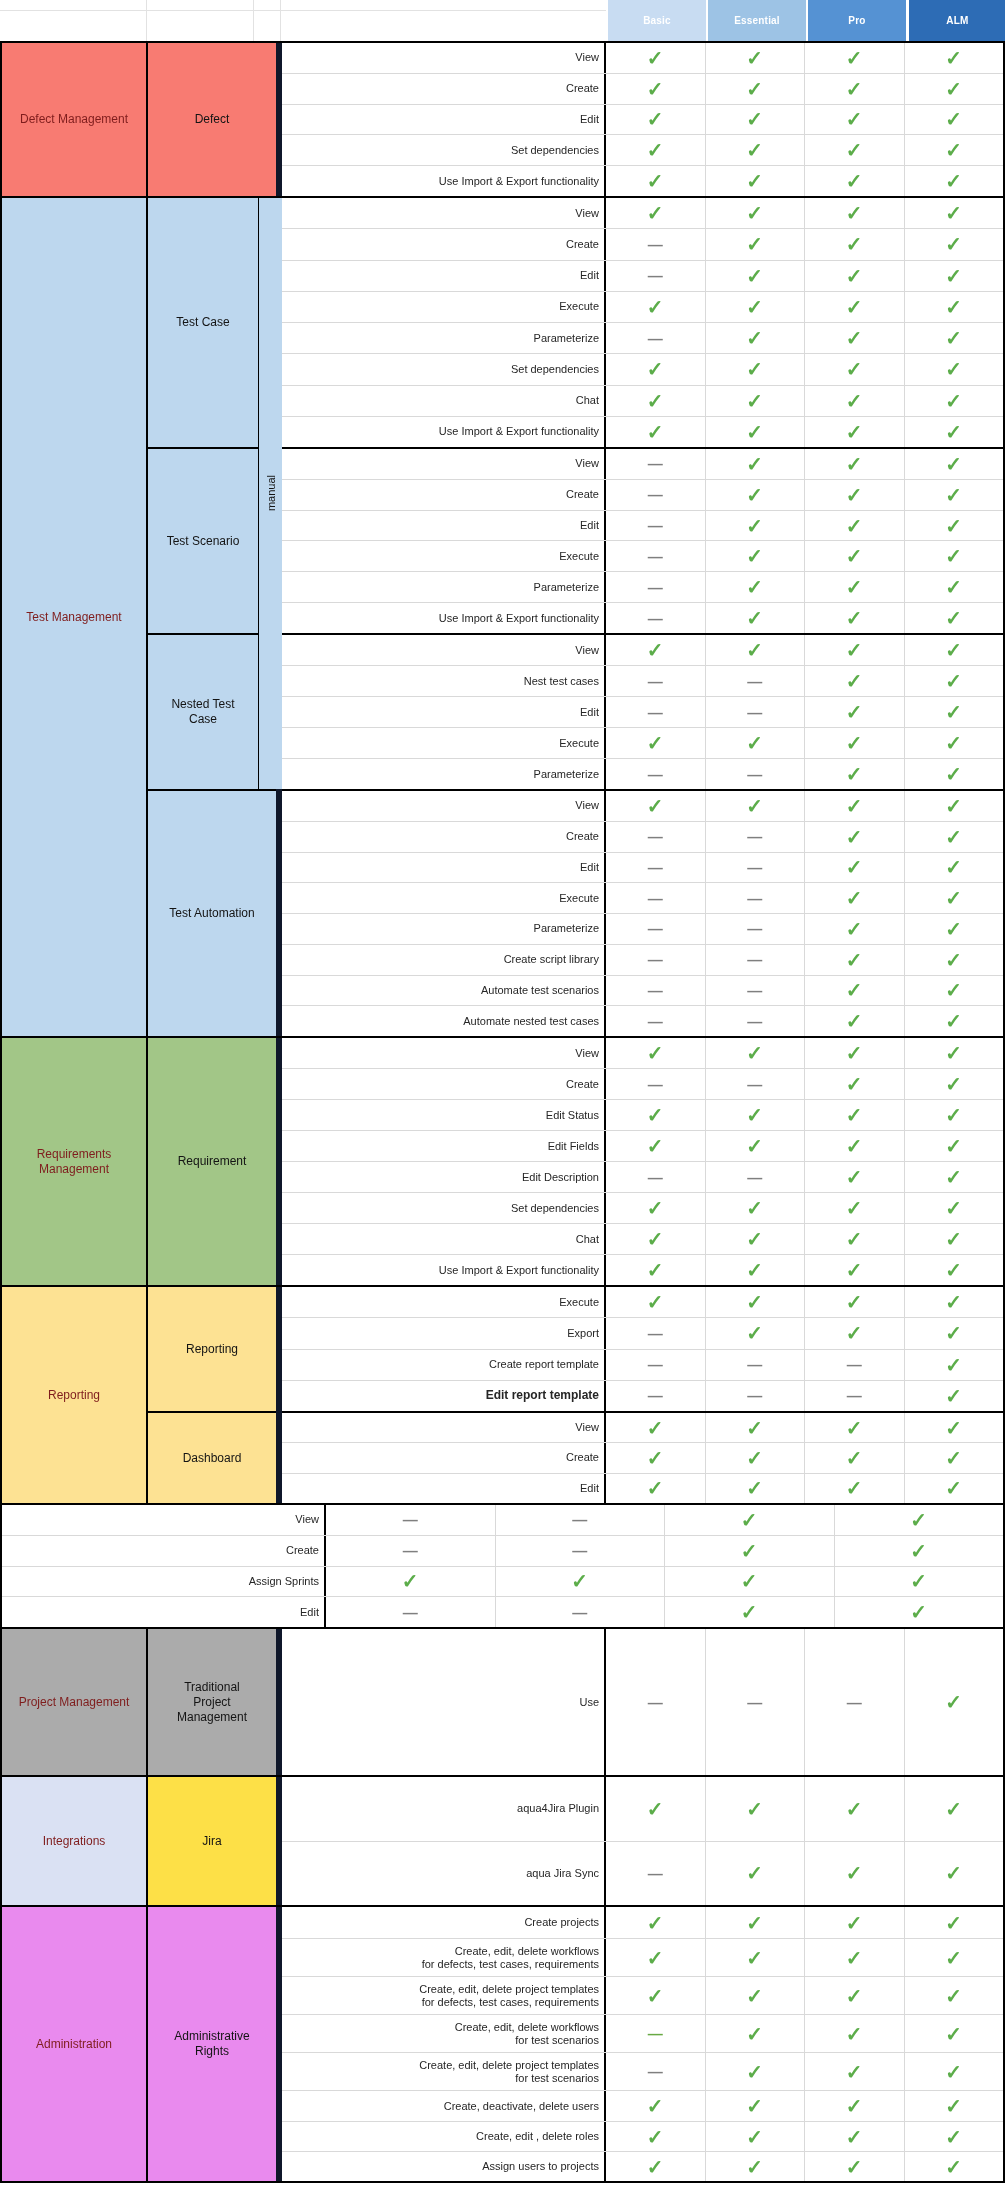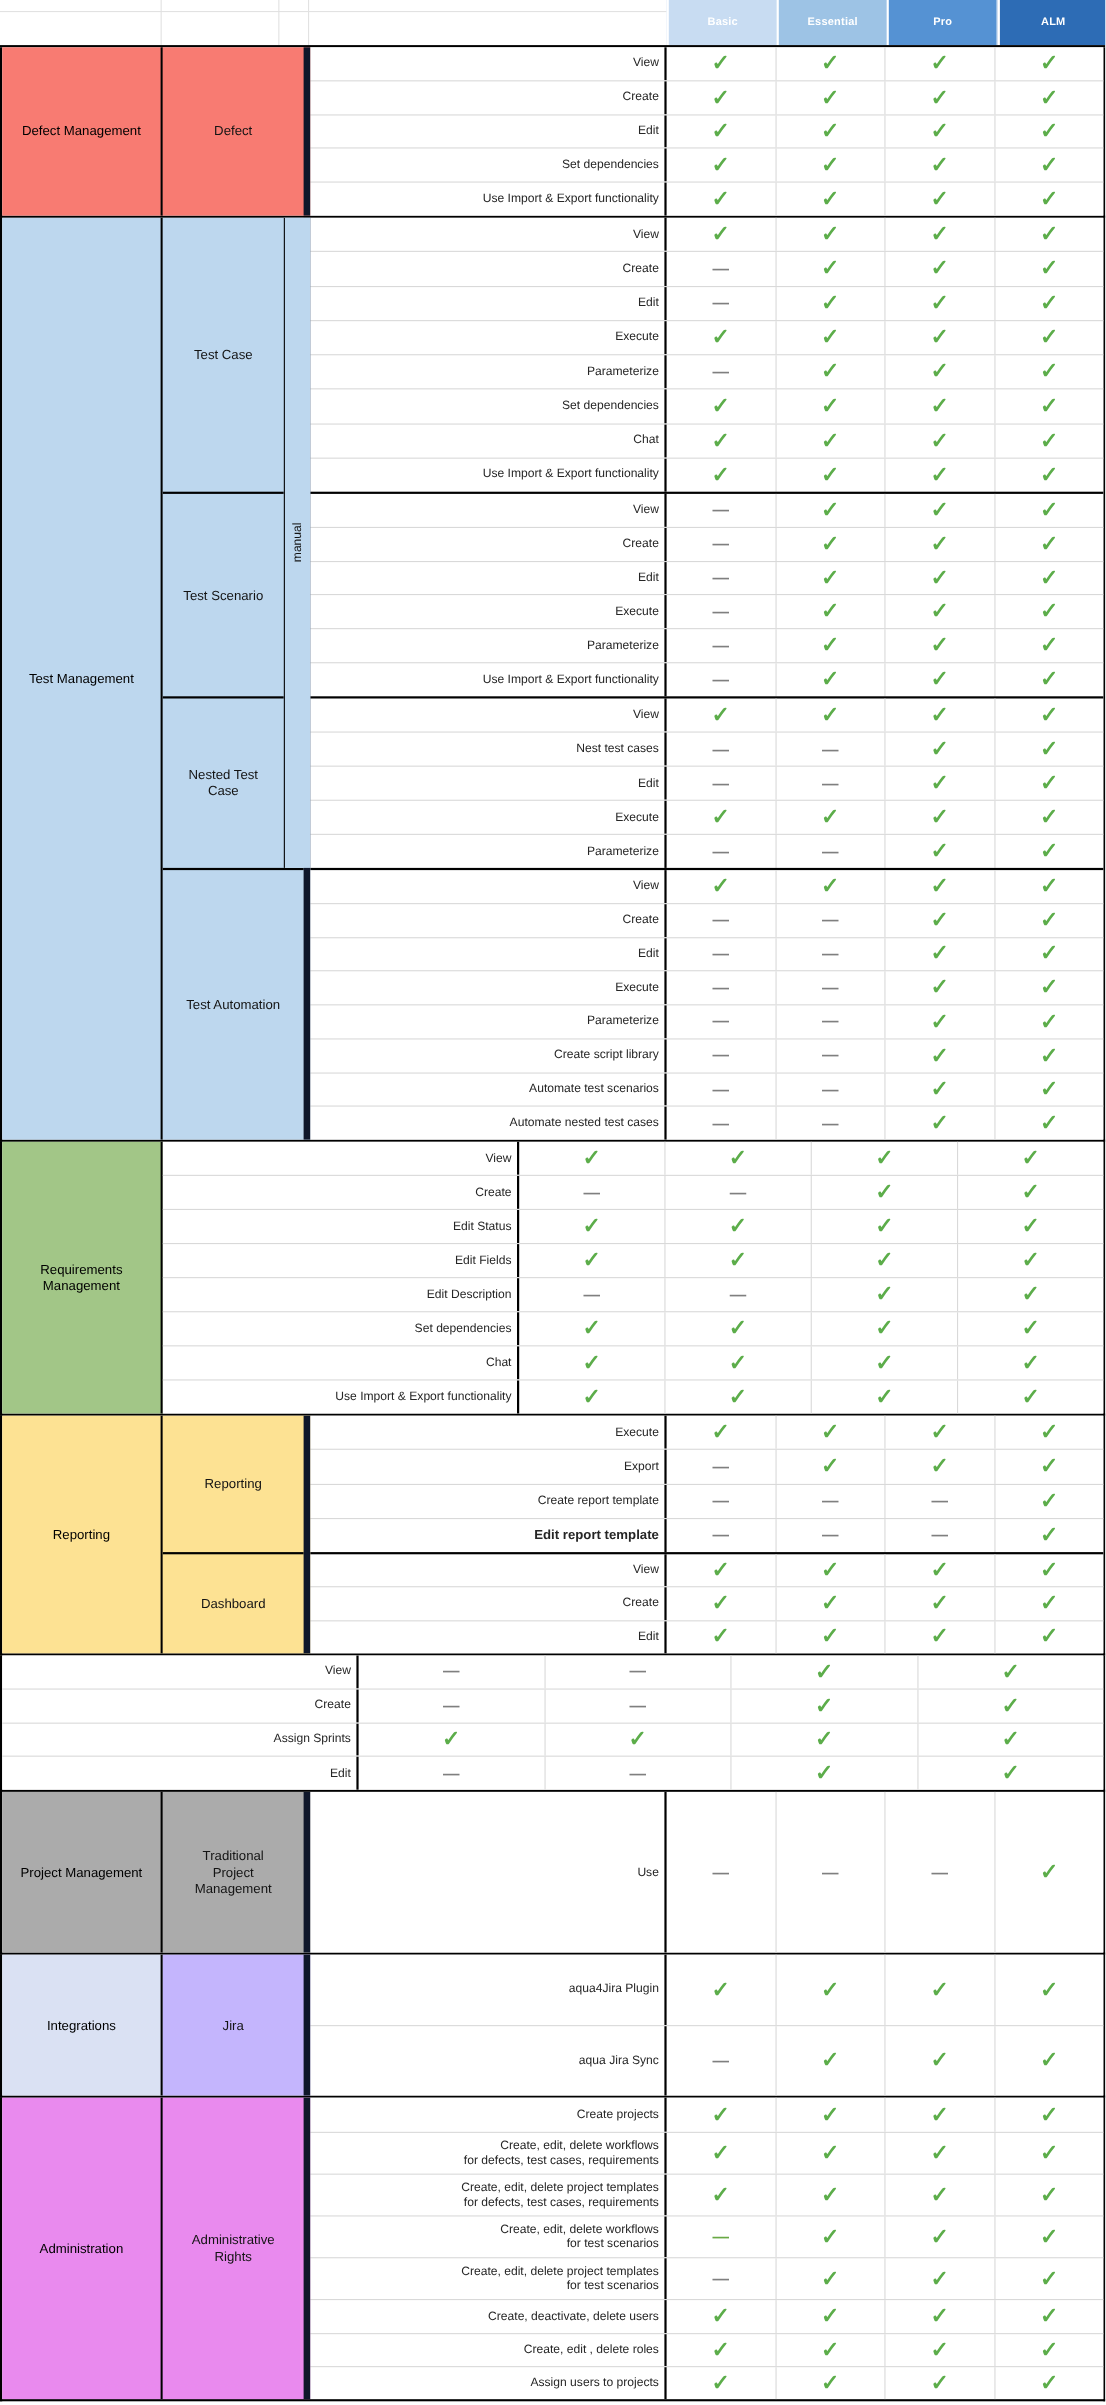--- a/index.html
+++ b/index.html
@@ -11,21 +11,21 @@
   .gl-v{position:absolute;background:#e2e2e2;width:1px;top:0;height:41px;}
   .hcell{position:absolute;top:0;height:41px;box-sizing:border-box;border-left:2px solid #fff;
          display:flex;align-items:center;justify-content:center;
          color:#fff;font-weight:700;font-size:10px;letter-spacing:.2px;}
   
   .tbody{position:absolute;top:41px;left:0;width:1005px;border-top:2px solid #000;box-sizing:content-box;}
   .section{display:flex;width:1005px;box-sizing:border-box;
            border-left:2px solid #000;border-right:2px solid #000;border-bottom:2px solid #000;}
   .cat{width:146px;flex:none;box-sizing:border-box;border-right:2px solid #000;
        display:flex;flex-direction:column;align-items:center;justify-content:center;
-       font-size:12px;color:#000000;text-align:center;line-height:15px;padding:2px;}
+       font-size:12px;color:#7f1d1d;text-align:center;line-height:15px;padding:2px;}
   .subcol{width:134px;flex:none;box-sizing:border-box;border-right:6px solid #0f172a;
           display:flex;flex-direction:column;position:relative;}
   .subcell{box-sizing:border-box;display:flex;flex-direction:column;align-items:center;justify-content:center;
            text-align:center;font-size:12px;color:#141414;line-height:15px;padding:2px;}
   .subcell.narrow{width:110px;}
   .bt{border-top:2px solid #000;}
   .manual{position:absolute;left:110px;top:0;width:24px;box-sizing:border-box;border-left:1px solid #000;
           display:flex;align-items:center;justify-content:center;}
   .manual span{writing-mode:vertical-rl;transform:rotate(180deg);font-size:11px;color:#141414;}
   .rowsarea{flex:1;display:flex;flex-direction:column;background:#fff;}
@@ -649,20 +649,25 @@
               </div>
             </div>
           </div>
         </div>
       </div>
       <div class="section">
         <div class="cat" style="background: rgb(162, 198, 135);">
           <div>Requirements</div>
           <div>Management</div>
         </div>
+        <div class="subcol" style="background: rgb(162, 198, 135);">
+          <div class="subcell" style="height: 247px;">
+            <div>Requirement</div>
+          </div>
+        </div>
         <div class="rowsarea">
           <div class="rowgrp" style="height: 247px;">
             <div class="row">
               <div class="fcell">
                 <div>View</div>
               </div>
               <div class="vcell nf">
                 <span class="check">✓</span>
               </div>
               <div class="vcell">
@@ -1039,21 +1044,21 @@
                 <span class="check">✓</span>
               </div>
             </div>
           </div>
         </div>
       </div>
       <div class="section">
         <div class="cat" style="background: rgb(218, 225, 243);">
           <div>Integrations</div>
         </div>
-        <div class="subcol" style="background: #c4b5fd; justify-content: center;">
+        <div class="subcol" style="background: #fde047; justify-content: center;">
           <div class="subcell" style="height: 128px;">
             <div>Jira</div>
           </div>
         </div>
         <div class="rowsarea">
           <div class="rowgrp" style="height: 128px;">
             <div class="row">
               <div class="fcell">
                 <div>aqua4Jira Plugin</div>
               </div>

